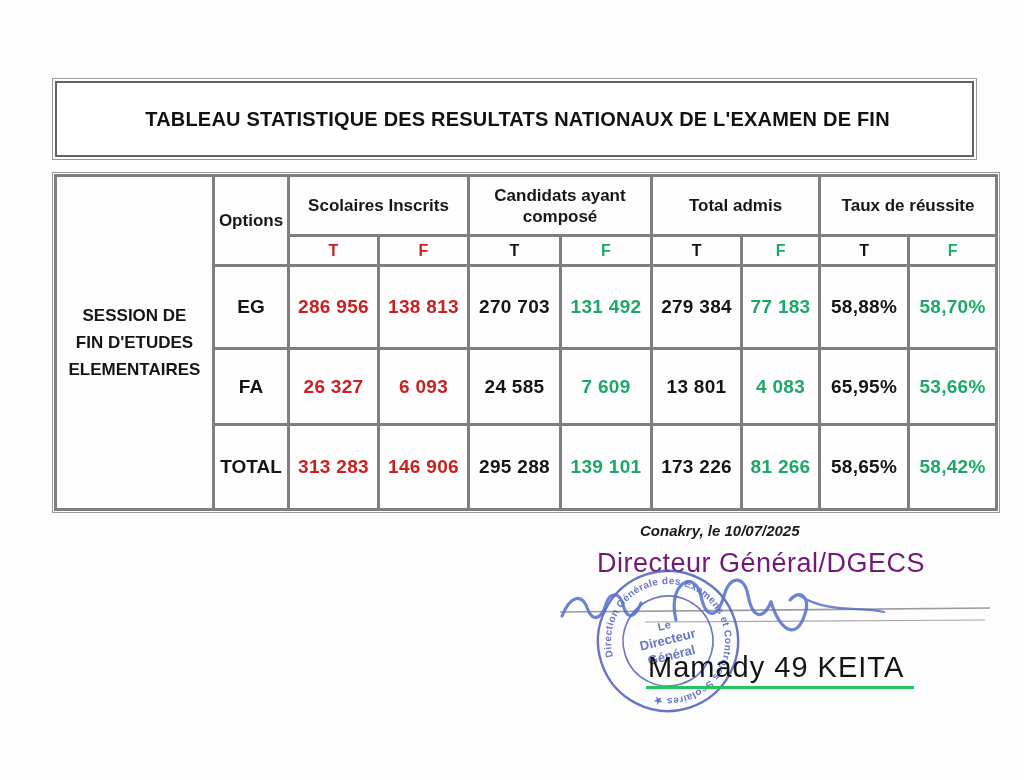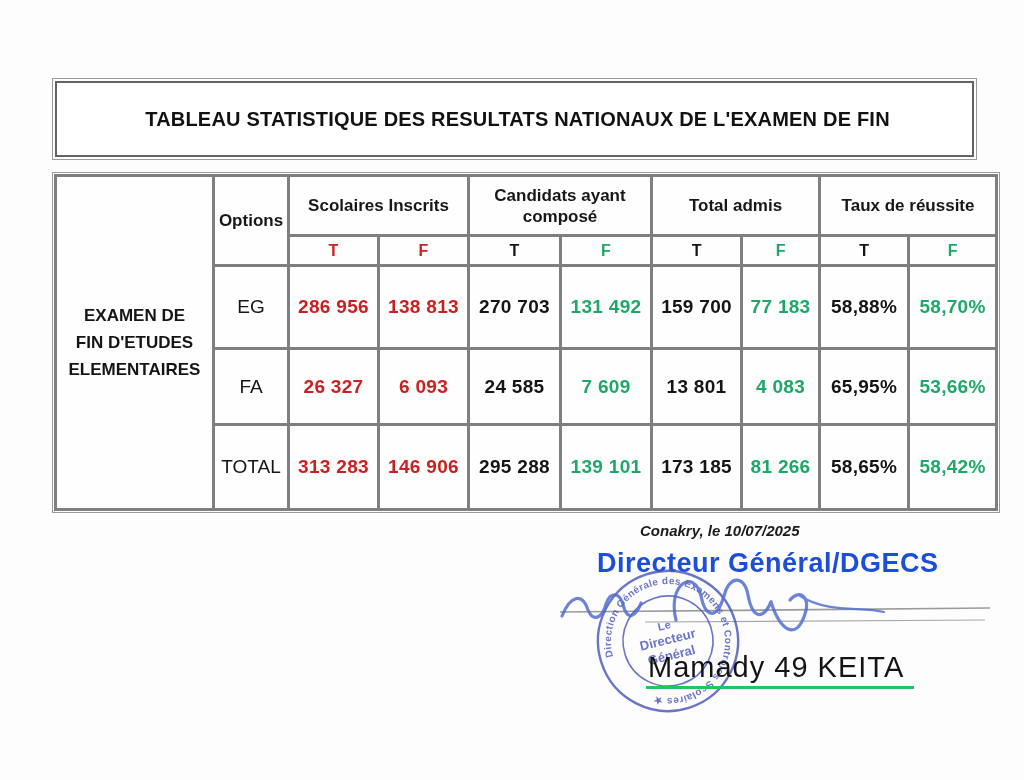--- a/index.html
+++ b/index.html
@@ -15,34 +15,34 @@
   #title-box .tl { font-weight:bold; font-size:20px; line-height:29px;
     letter-spacing:.2px; color:#121212; text-align:center; white-space:nowrap; }
 
   
   #table-wrap { left:52px; top:172px; border:1px solid #9a9a9a; padding:1px; background:#fff; }
   table { border-collapse:collapse; table-layout:fixed; width:941px; }
   td, th { border:3px solid #7f7f7f; text-align:center; vertical-align:middle;
     background:#fefefe; overflow:hidden; }
   .grp { font-weight:bold; font-size:17px; line-height:21px; color:#171717; padding:2px; }
   .sub { font-weight:bold; font-size:16px; height:30px; }
-  .opt { font-weight:normal; font-size:19px; }
+  .opt { font-weight:bold; font-size:19px; }
   .num { font-weight:bold; font-size:19px; letter-spacing:.3px; }
   .rowlabel { font-weight:bold; font-size:17px; line-height:27px; color:#151515; }
   .c-red   { color:#cc2020; }
   .c-green { color:#1ea868; }
   .c-black { color:#151515; }
   tr.h1 { height:60px; } tr.h2 { height:30px; }
   tr.r1 { height:83px; } tr.r2 { height:76px; } tr.r3 { height:85px; }
 
   
   #date-line { left:640px; top:522px; width:320px; text-align:left;
     font-size:15px; font-weight:bold; font-style:italic; color:#1c1c1c; z-index:1; }
-  #dg-line { left:597px; top:548px; font-size:27px; font-weight:bold;
-    color:#1d4ed8; letter-spacing:.5px; z-index:1; }
+  #dg-line { left:597px; top:548px; font-size:27px; font-weight:normal;
+    color:#701a75; letter-spacing:.5px; z-index:1; }
   #sig-svg { left:548px; top:562px; width:452px; height:158px; z-index:2; pointer-events:none; }
   #signer-name { left:646px; top:651px; font-size:29px; font-weight:normal;
     color:#141414; letter-spacing:1px; border-bottom:3px solid #22c55e;
     padding:0 10px 2px 2px; z-index:3; }
 </style>
 </head>
 <body>
 
 <div class="abs" id="title-box">
   <div class="inner">
@@ -60,21 +60,21 @@
       <col style="width:92px">
         <col style="width:91px">
       <col style="width:90px">
         <col style="width:78px">
       <col style="width:89px">
         <col style="width:88px">
     </colgroup>
     <tbody>
         <tr class="h1">
       <td rowspan="5" class="rowlabel">
-        <div>EXAMEN DE</div>
+        <div>SESSION DE</div>
         <div>FIN D'ETUDES</div>
         <div>ELEMENTAIRES</div>
       </td>
       <td rowspan="2" class="grp">Options</td>
       <td colspan="2" class="grp">Scolaires Inscrits</td>
       <td colspan="2" class="grp">Candidats ayant composé</td>
       <td colspan="2" class="grp">Total admis</td>
       <td colspan="2" class="grp">Taux de réussite</td>
     </tr>
     <tr class="h2">
@@ -86,21 +86,21 @@
       <td class="sub c-green">F</td>
       <td class="sub c-black">T</td>
       <td class="sub c-green">F</td>
     </tr>
     <tr class="r1">
       <td class="opt">EG</td>
       <td class="num c-red">286 956</td>
       <td class="num c-red">138 813</td>
       <td class="num c-black">270 703</td>
       <td class="num c-green">131 492</td>
-      <td class="num c-black">159 700</td>
+      <td class="num c-black">279 384</td>
       <td class="num c-green">77 183</td>
       <td class="num c-black">58,88%</td>
       <td class="num c-green">58,70%</td>
     </tr>
     <tr class="r2">
       <td class="opt">FA</td>
       <td class="num c-red">26 327</td>
       <td class="num c-red">6 093</td>
       <td class="num c-black">24 585</td>
       <td class="num c-green">7 609</td>
@@ -108,21 +108,21 @@
       <td class="num c-green">4 083</td>
       <td class="num c-black">65,95%</td>
       <td class="num c-green">53,66%</td>
     </tr>
     <tr class="r3">
       <td class="opt">TOTAL</td>
       <td class="num c-red">313 283</td>
       <td class="num c-red">146 906</td>
       <td class="num c-black">295 288</td>
       <td class="num c-green">139 101</td>
-      <td class="num c-black">173 185</td>
+      <td class="num c-black">173 226</td>
       <td class="num c-green">81 266</td>
       <td class="num c-black">58,65%</td>
       <td class="num c-green">58,42%</td>
     </tr>
   </tbody>
     </table>
 </div>
 
 <div class="abs" id="date-line">Conakry, le 10/07/2025</div>
 <div class="abs" id="dg-line">Directeur Général/DGECS</div>

